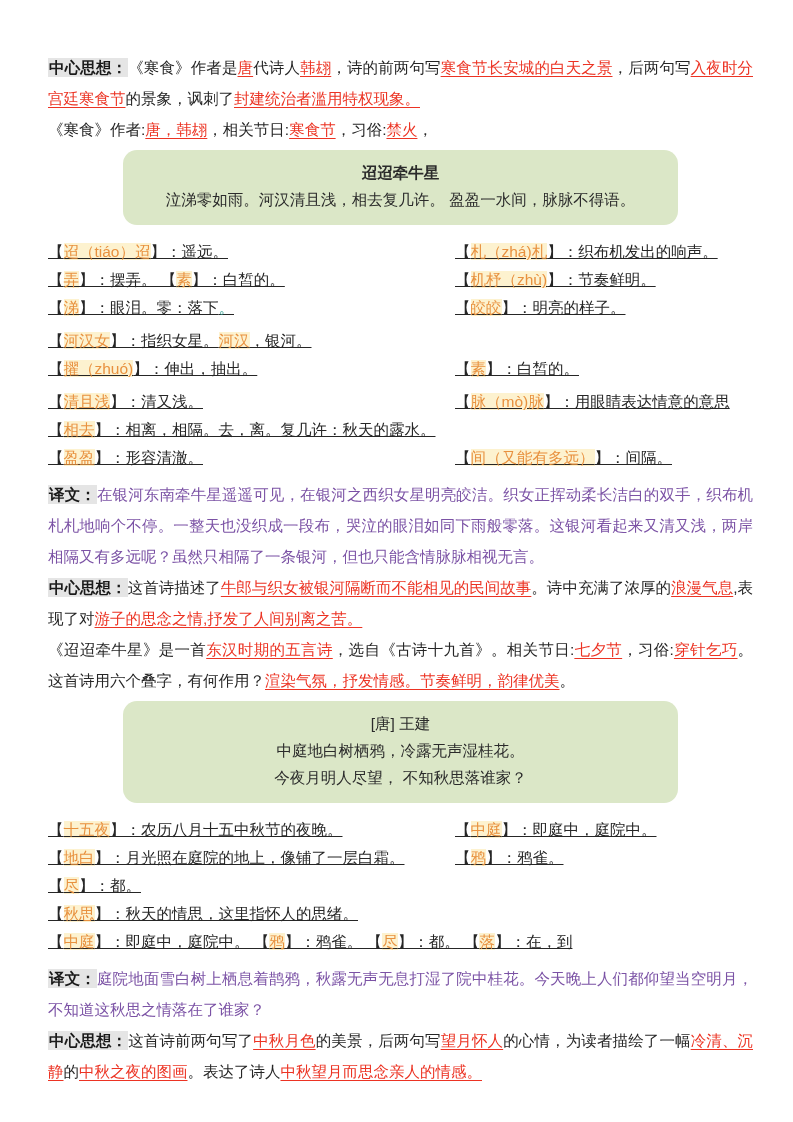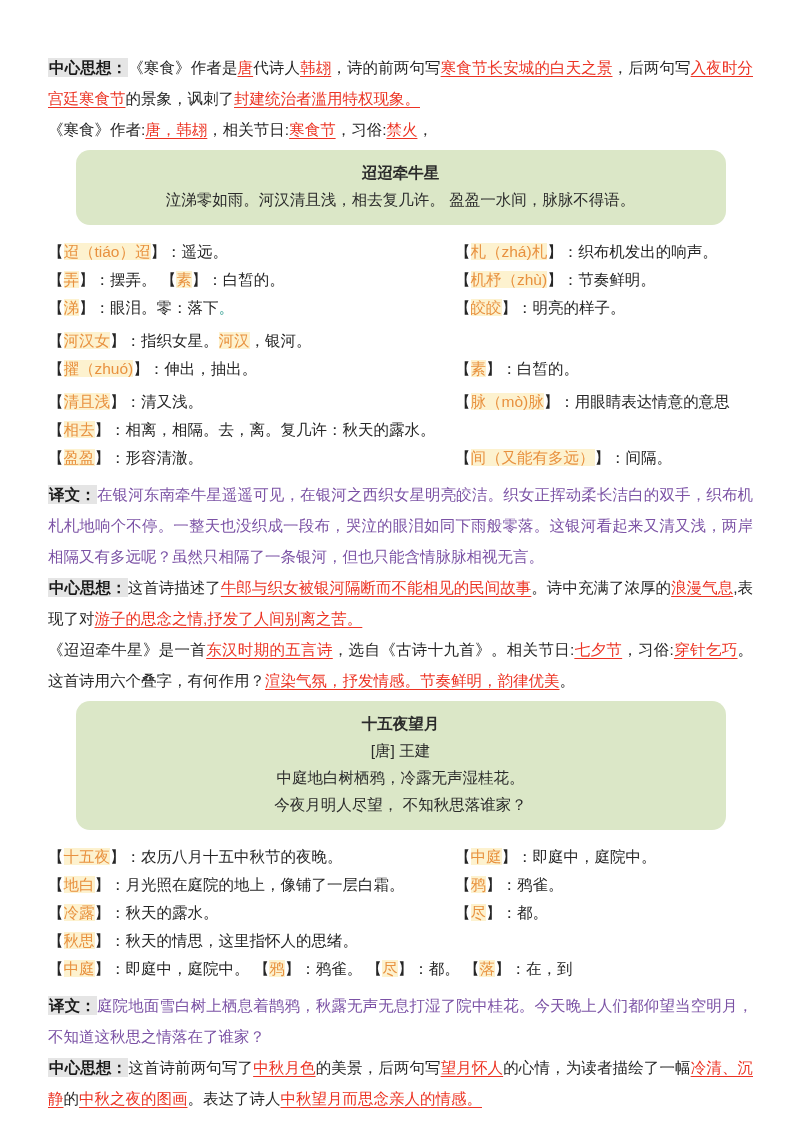--- a/index.html
+++ b/index.html
@@ -13,31 +13,31 @@
   }
   .para { line-height:31px; text-align:justify; }
   .r-plain  { color:#262626; }
   .r-label  { font-weight:bold; color:#1a1a1a; background:#e5e5e5; padding:1px 1px; }
   .r-red    { color:#ec3323; text-decoration:underline; text-decoration-color:#ec3323; text-underline-offset:3px; }
   .r-purple { color:#7b52a5; }
   .r-orange { color:#e8913f; background:#fdf2cf; }
   .r-teal   { color:#2e9d8f; }
 
   .poem-box {
-    width:650px; margin:5px auto 13px auto;
+    width:555px; margin:5px auto 13px auto;
     background:#dbe7c7; border-radius:14px;
     text-align:center; padding:9px 26px 12px 26px;
     line-height:27px; color:#2b2b2b;
   }
   .poem-title { font-weight:bold; }
   .poem-author { }
   .poem-line { }
 
   .vocab { margin:6px 0 7px 0; }
-  .vocab-row { display:grid; grid-template-columns:407px 1fr; line-height:28px; }
+  .vocab-row { display:grid; grid-template-columns:407px 1fr; line-height:28px;text-decoration:underline; }
   .vocab-cell { white-space:nowrap; }
   .vocab[data-name="vocab-tiaotiao"] .vocab-row:nth-child(4),
   .vocab[data-name="vocab-tiaotiao"] .vocab-row:nth-child(6) { margin-top:5px; }
 </style>
 </head>
 <body data-name="document-page">
 
 <div data-name="document" id="doc-root">
     <div class="para" data-name="summary-hanshi"><span class="r-label" data-name="section-label">中心思想：</span><span class="r-plain" data-name="text-run">《寒食》作者是</span><span class="r-red" data-name="highlighted-text">唐</span><span class="r-plain" data-name="text-run">代诗人</span><span class="r-red" data-name="highlighted-text">韩翃</span><span class="r-plain" data-name="text-run">，诗的前两句写</span><span class="r-red" data-name="highlighted-text">寒食节长安城的白天之景</span><span class="r-plain" data-name="text-run">，后两句写</span><span class="r-red" data-name="highlighted-text">入夜时分宫廷寒食节</span><span class="r-plain" data-name="text-run">的景象，讽刺了</span><span class="r-red" data-name="highlighted-text">封建统治者滥用特权现象。</span></div>
     <div class="para" data-name="hanshi-facts"><span class="r-plain" data-name="text-run">《寒食》作者:</span><span class="r-red" data-name="highlighted-text">唐，韩翃</span><span class="r-plain" data-name="text-run">，相关节日:</span><span class="r-red" data-name="highlighted-text">寒食节</span><span class="r-plain" data-name="text-run">，习俗:</span><span class="r-red" data-name="highlighted-text">禁火</span><span class="r-plain" data-name="text-run">，</span></div>
@@ -75,36 +75,34 @@
       </div>
       <div class="vocab-row" data-name="vocab-row">
         <div class="vocab-cell" data-name="vocab-entry-left"><span class="r-plain" data-name="text-run">【</span><span class="r-orange" data-name="vocab-term">盈盈</span><span class="r-plain" data-name="text-run">】：形容清澈。</span></div>
         <div class="vocab-cell" data-name="vocab-entry-right"><span class="r-plain" data-name="text-run">【</span><span class="r-orange" data-name="vocab-term">间（又能有多远）</span><span class="r-plain" data-name="text-run">】：间隔。</span></div>
       </div>
     </div>
     <div class="para" data-name="translation-tiaotiao"><span class="r-label" data-name="section-label">译文：</span><span class="r-purple" data-name="translation-text">在银河东南牵牛星遥遥可见，在银河之西织女星明亮皎洁。织女正挥动柔长洁白的双手，织布机札札地响个不停。一整天也没织成一段布，哭泣的眼泪如同下雨般零落。这银河看起来又清又浅，两岸相隔又有多远呢？虽然只相隔了一条银河，但也只能含情脉脉相视无言。</span></div>
     <div class="para" data-name="summary-tiaotiao"><span class="r-label" data-name="section-label">中心思想：</span><span class="r-plain" data-name="text-run">这首诗描述了</span><span class="r-red" data-name="highlighted-text">牛郎与织女被银河隔断而不能相见的民间故事</span><span class="r-plain" data-name="text-run">。诗中充满了浓厚的</span><span class="r-red" data-name="highlighted-text">浪漫气息</span><span class="r-plain" data-name="text-run">,表现了对</span><span class="r-red" data-name="highlighted-text">游子的思念之情,抒发了人间别离之苦。</span></div>
     <div class="para" data-name="tiaotiao-facts"><span class="r-plain" data-name="text-run">《迢迢牵牛星》是一首</span><span class="r-red" data-name="highlighted-text">东汉时期的五言诗</span><span class="r-plain" data-name="text-run">，选自《古诗十九首》。相关节日:</span><span class="r-red" data-name="highlighted-text">七夕节</span><span class="r-plain" data-name="text-run">，习俗:</span><span class="r-red" data-name="highlighted-text">穿针乞巧</span><span class="r-plain" data-name="text-run">。这首诗用六个叠字，有何作用？</span><span class="r-red" data-name="highlighted-text">渲染气氛，抒发情感。节奏鲜明，韵律优美</span><span class="r-plain" data-name="text-run">。</span></div>
     <div class="poem-box" data-name="poem-shiwuye">
-      <div class="poem-title" data-name="poem-title">十五夜望月</div>
       <div class="poem-author" data-name="poem-author">[唐] 王建</div>
       <div class="poem-line" data-name="poem-line">中庭地白树栖鸦，冷露无声湿桂花。</div>
       <div class="poem-line" data-name="poem-line">今夜月明人尽望， 不知秋思落谁家？</div>
     </div>
     <div class="vocab" data-name="vocab-shiwuye">
       <div class="vocab-row" data-name="vocab-row">
         <div class="vocab-cell" data-name="vocab-entry-left"><span class="r-plain" data-name="text-run">【</span><span class="r-orange" data-name="vocab-term">十五夜</span><span class="r-plain" data-name="text-run">】：农历八月十五中秋节的夜晚。</span></div>
         <div class="vocab-cell" data-name="vocab-entry-right"><span class="r-plain" data-name="text-run">【</span><span class="r-orange" data-name="vocab-term">中庭</span><span class="r-plain" data-name="text-run">】：即庭中，庭院中。</span></div>
       </div>
       <div class="vocab-row" data-name="vocab-row">
         <div class="vocab-cell" data-name="vocab-entry-left"><span class="r-plain" data-name="text-run">【</span><span class="r-orange" data-name="vocab-term">地白</span><span class="r-plain" data-name="text-run">】：月光照在庭院的地上，像铺了一层白霜。</span></div>
         <div class="vocab-cell" data-name="vocab-entry-right"><span class="r-plain" data-name="text-run">【</span><span class="r-orange" data-name="vocab-term">鸦</span><span class="r-plain" data-name="text-run">】：鸦雀。</span></div>
       </div>
       <div class="vocab-row" data-name="vocab-row">
-        <div class="vocab-cell" data-name="vocab-entry-left"><span class="r-plain" data-name="text-run">【</span><span class="r-orange" data-name="vocab-term">冷露</span><span class="r-plain" data-name="text-run">】：秋天的露水。</span></div>
         <div class="vocab-cell" data-name="vocab-entry-right"><span class="r-plain" data-name="text-run">【</span><span class="r-orange" data-name="vocab-term">尽</span><span class="r-plain" data-name="text-run">】：都。</span></div>
       </div>
       <div class="vocab-row" data-name="vocab-row">
         <div class="vocab-cell" data-name="vocab-entry-left"><span class="r-plain" data-name="text-run">【</span><span class="r-orange" data-name="vocab-term">秋思</span><span class="r-plain" data-name="text-run">】：秋天的情思，这里指怀人的思绪。</span></div>
         <div class="vocab-cell" data-name="vocab-entry-right"></div>
       </div>
       <div class="vocab-row" data-name="vocab-row">
         <div class="vocab-cell" data-name="vocab-entry-left"><span class="r-plain" data-name="text-run">【</span><span class="r-orange" data-name="vocab-term">中庭</span><span class="r-plain" data-name="text-run">】：即庭中，庭院中。 【</span><span class="r-orange" data-name="vocab-term">鸦</span><span class="r-plain" data-name="text-run">】：鸦雀。 【</span><span class="r-orange" data-name="vocab-term">尽</span><span class="r-plain" data-name="text-run">】：都。 【</span><span class="r-orange" data-name="vocab-term">落</span><span class="r-plain" data-name="text-run">】：在，到</span></div>
         <div class="vocab-cell" data-name="vocab-entry-right"></div>
       </div>

